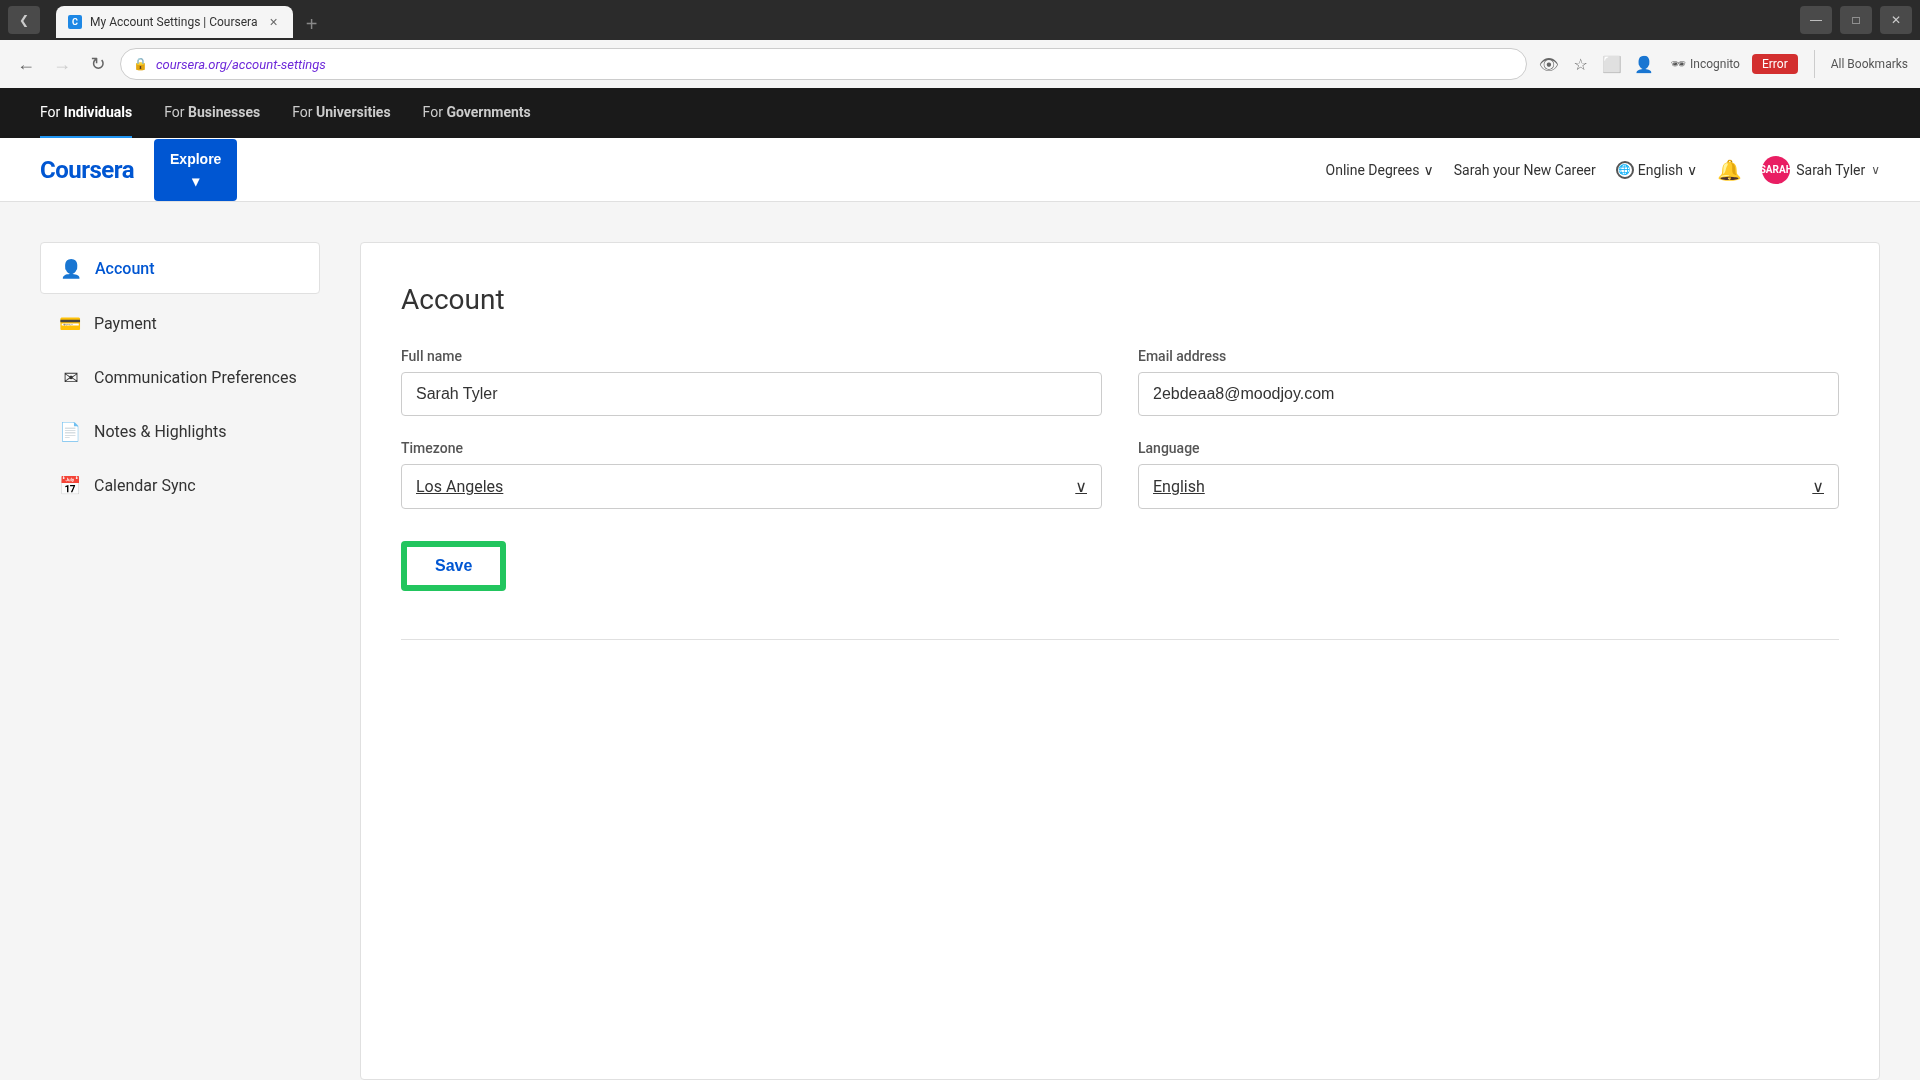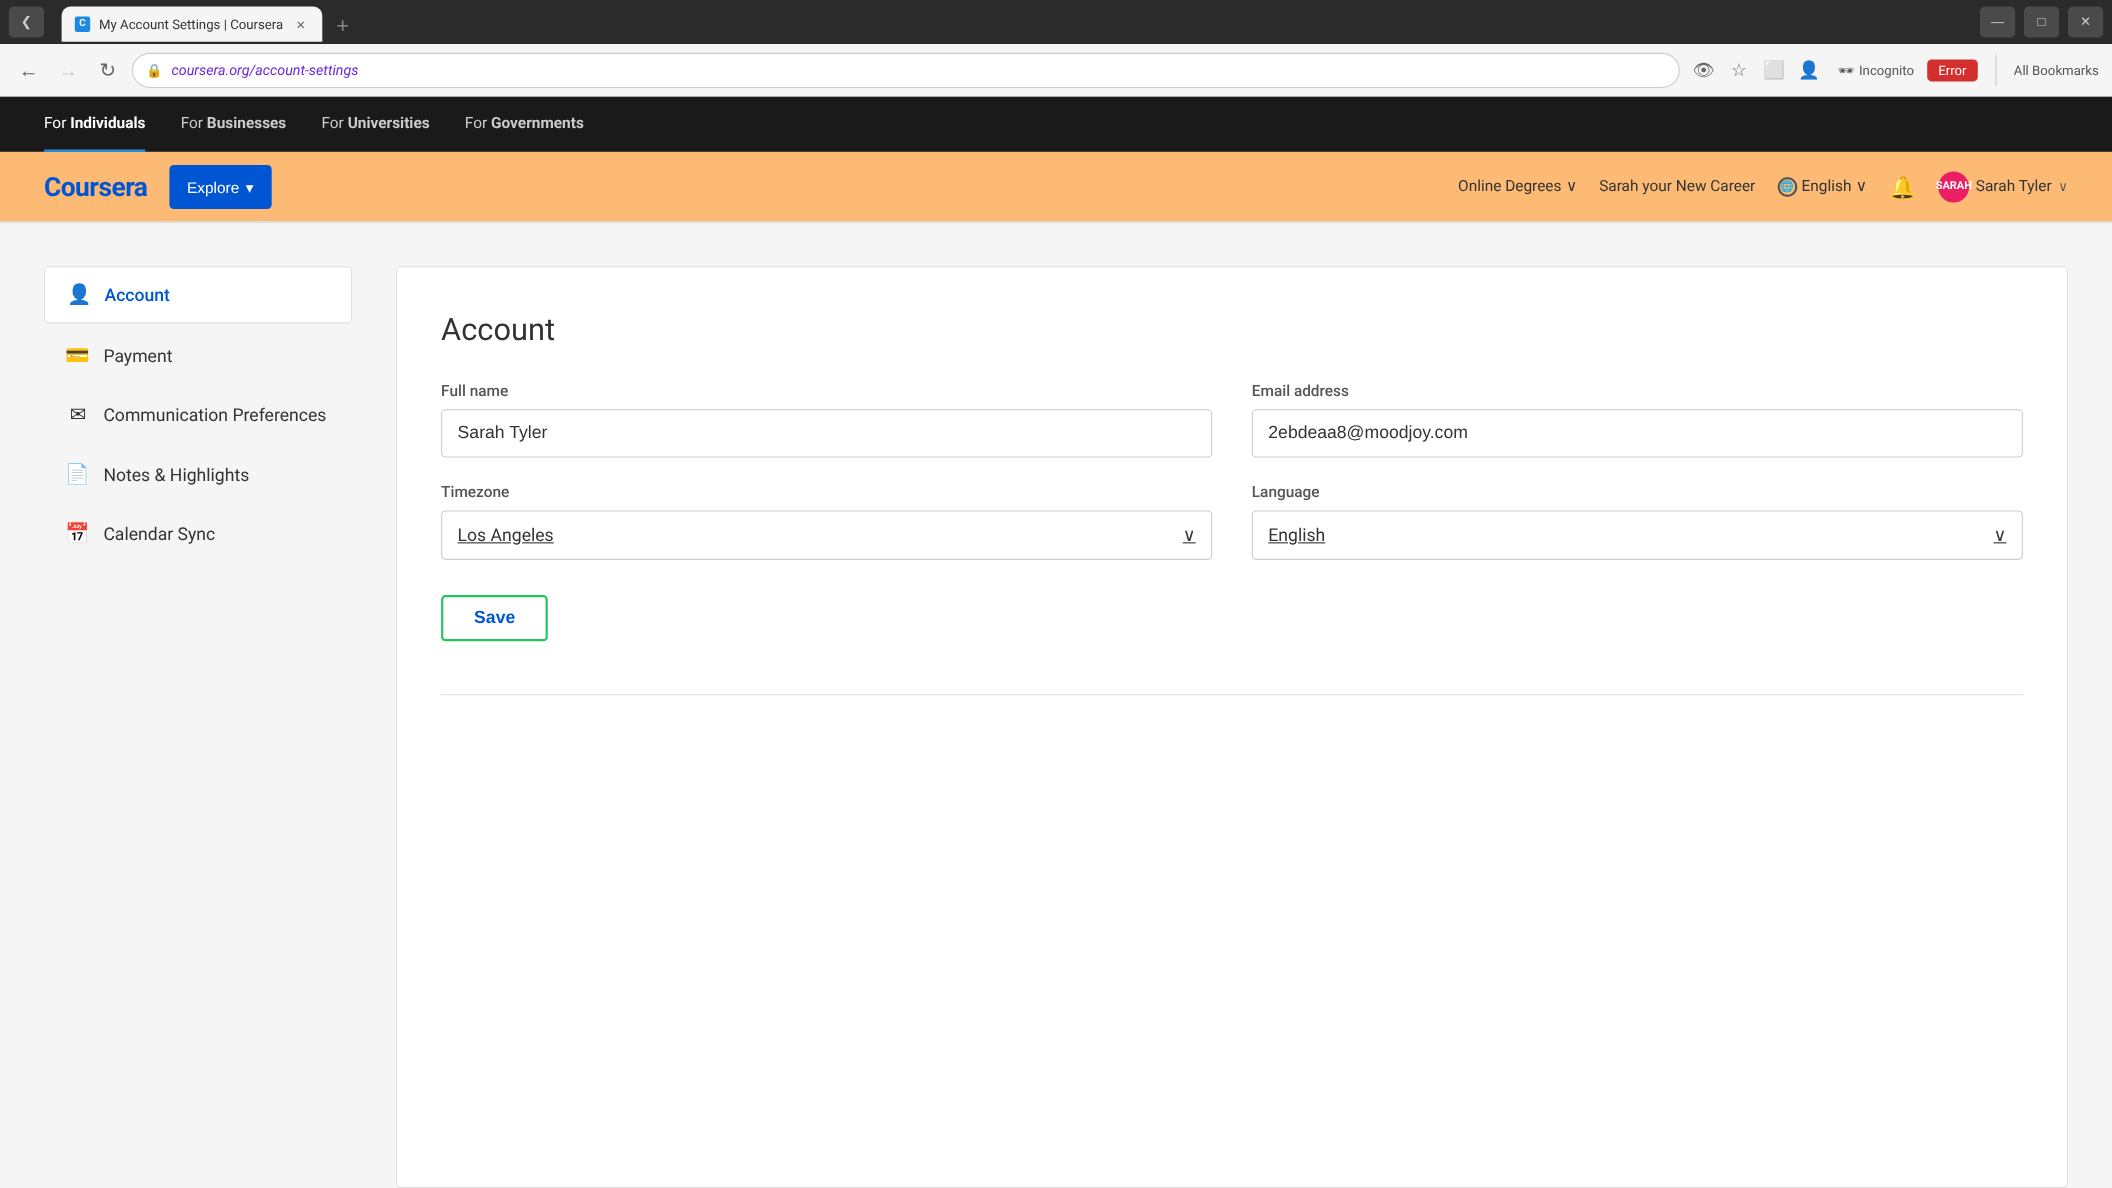--- a/index.html
+++ b/index.html
@@ -153,21 +153,21 @@
       color: #ccc;
       font-size: 14px;
       cursor: pointer;
       padding: 16px 0;
       border-bottom: 2px solid transparent;
     }
     .site-nav-item.active { color: white; border-bottom-color: #2196f3; }
     .site-nav-item strong { font-weight: 700; }
 
     .site-header-main {
-      background: #fdba74;
+      background: #ffffff;
       display: flex;
       align-items: center;
       padding: 0 40px;
       height: 64px;
       gap: 20px;
       border-bottom: 1px solid #e0e0e0;
       box-shadow: 0 1px 4px rgba(0,0,0,0.1);
       justify-content: center;
     }
     .coursera-logo {
@@ -178,26 +178,27 @@
       cursor: pointer;
       flex-shrink: 0;
     }
     .explore-btn {
       background: #0056d2;
       color: white;
       border: none;
       border-radius: 4px;
       padding: 12px 16px;
       font-size: 14px;
-      font-weight: 400;
+      font-weight: 700;
       cursor: pointer;
       display: flex;
       align-items: center;
       gap: 6px;
       flex-shrink: 0;
+      flex-direction: column;
     }
     .search-bar {
       flex: 1;
       max-width: 500px;
       display: flex;
       align-items: center;
       border: 1px solid #ccc;
       border-radius: 4px;
       overflow: hidden;
     }
@@ -354,21 +355,21 @@
       outline: none;
       display: flex;
       align-items: center;
       justify-content: space-between;
       cursor: pointer;
       background: white;
       text-decoration: underline;
     }
     .save-btn {
       background: white;
-      border: 2px solid #22c55e;
+      border: 6px solid #22c55e;
       color: #0056d2;
       border-radius: 4px;
       padding: 10px 28px;
       font-size: 16px;
       font-weight: 600;
       cursor: pointer;
       margin-top: 8px;
     }
     .divider {
       border: none;

